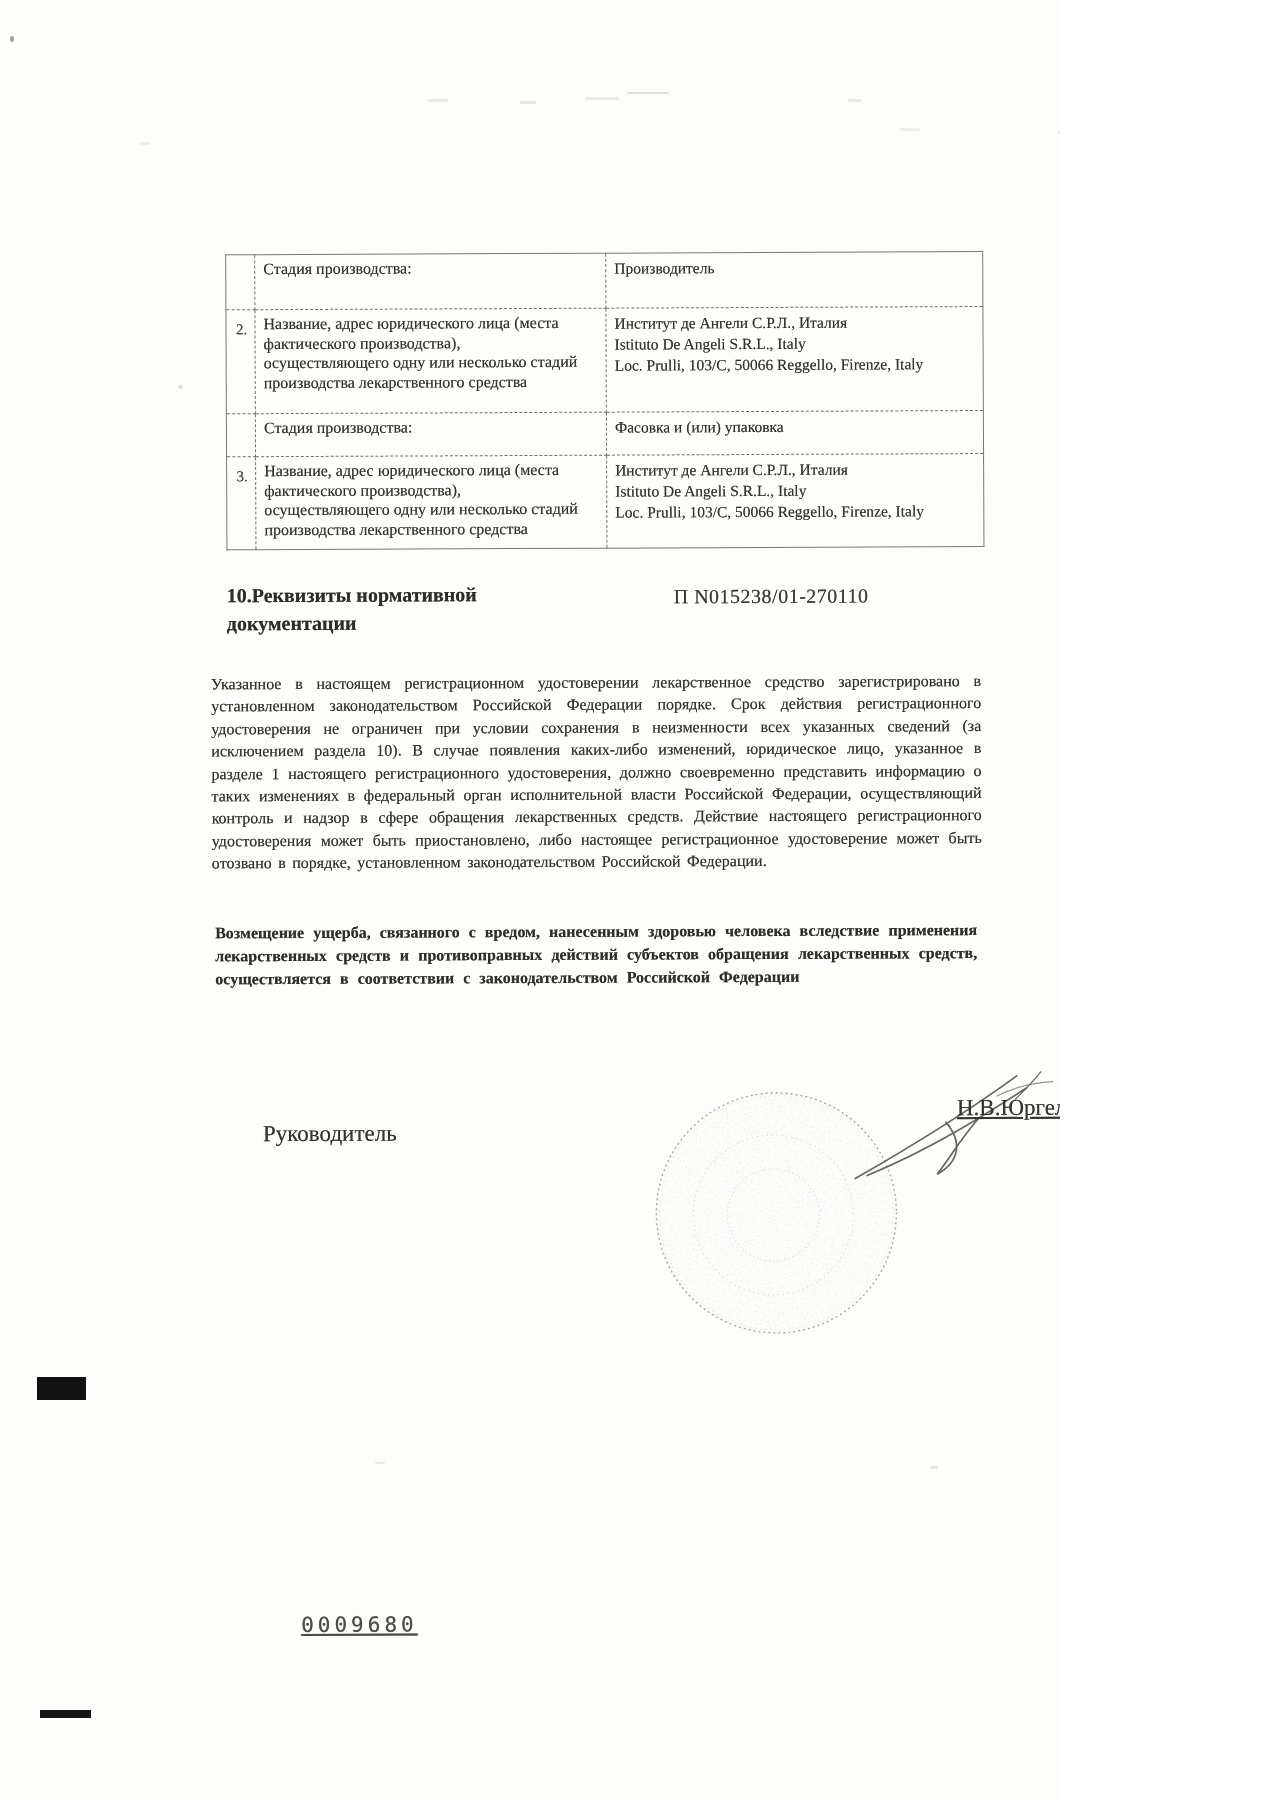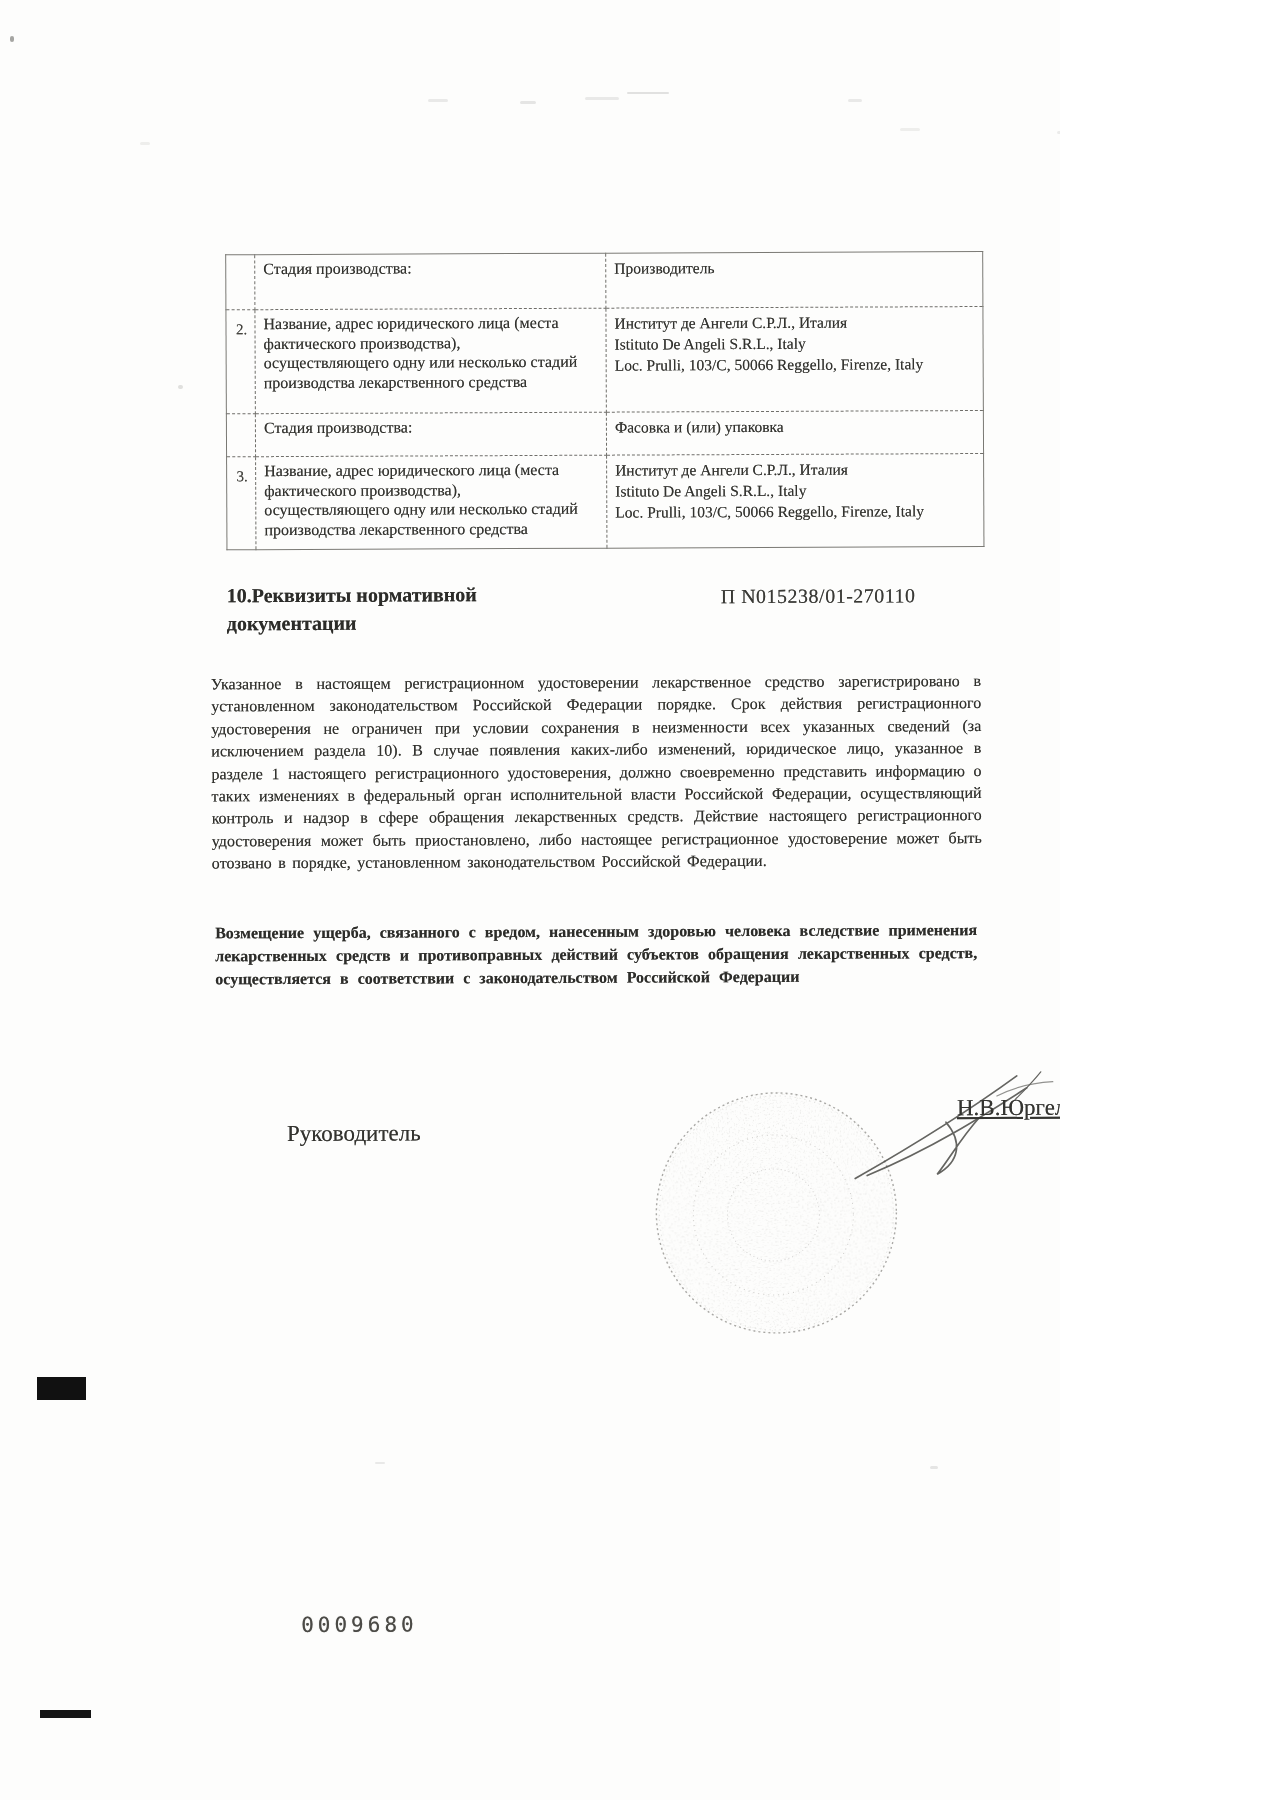--- a/index.html
+++ b/index.html
@@ -25,46 +25,46 @@
   .doc-table td.numcell{padding:10px 2px 2px 4px;text-align:center;font-size:15px;color:#45443f;}
   .doc-table td.valcell{font-size:15.5px;line-height:21px;}
   .r1{height:55px;} .r2{height:104px;} .r3{height:43px;} .r4{height:93px;}
 
   
   .sec10-heading{
     position:absolute;left:228px;top:580px;width:330px;
     font-weight:bold;font-size:20px;line-height:28px;color:#2c2c29;
   }
   .sec10-number{
-    position:absolute;left:722px;top:586px;font-size:20px;letter-spacing:0.5px;color:#3a3a36;
+    position:absolute;left:675px;top:586px;font-size:20px;letter-spacing:0.5px;color:#3a3a36;
   }
 
   
   .para-main{
     position:absolute;left:212px;top:672px;width:770px;
     font-size:16px;line-height:22.4px;text-align:justify;color:#31312d;
     word-spacing:2.5px;
   }
   .para-liability{
     position:absolute;left:215px;top:920px;width:762px;
     font-size:16px;line-height:23px;text-align:justify;font-weight:bold;color:#2d2d2a;
     word-spacing:5px;
   }
 
   
-  .sig-role{position:absolute;left:262px;top:1120px;font-size:23px;color:#33332f;margin-left:24px;}
+  .sig-role{position:absolute;left:262px;top:1120px;font-size:23px;color:#33332f;}
   .sig-name{position:absolute;left:956px;top:1097px;font-size:23px;color:#343430;text-decoration:underline;}
   .stamp-svg{position:absolute;left:650px;top:1088px;}
   .strokes-svg{position:absolute;left:810px;top:1062px;}
 
   
   .form-number{
     position:absolute;left:298px;top:1612px;
     font-family:"DejaVu Sans Mono","Liberation Mono",monospace;
-    font-size:21px;letter-spacing:4px;color:#4b4a46;text-shadow:0 0 0.7px rgba(60,60,55,0.6);
+    font-size:21px;letter-spacing:4px;color:#4b4a46;text-shadow:0 0 0.7px rgba(60,60,55,0.6);text-decoration:underline;
   }
   .black-mark-1{position:absolute;left:37px;top:1377px;width:49px;height:23px;background:#111;}
   .black-mark-2{position:absolute;left:40px;top:1710px;width:51px;height:8px;background:#161616;}
 
   .smudge{position:absolute;background:#3a3a36;border-radius:2px;}
 </style>
 </head>
 <body>
 
 <div class="page">

